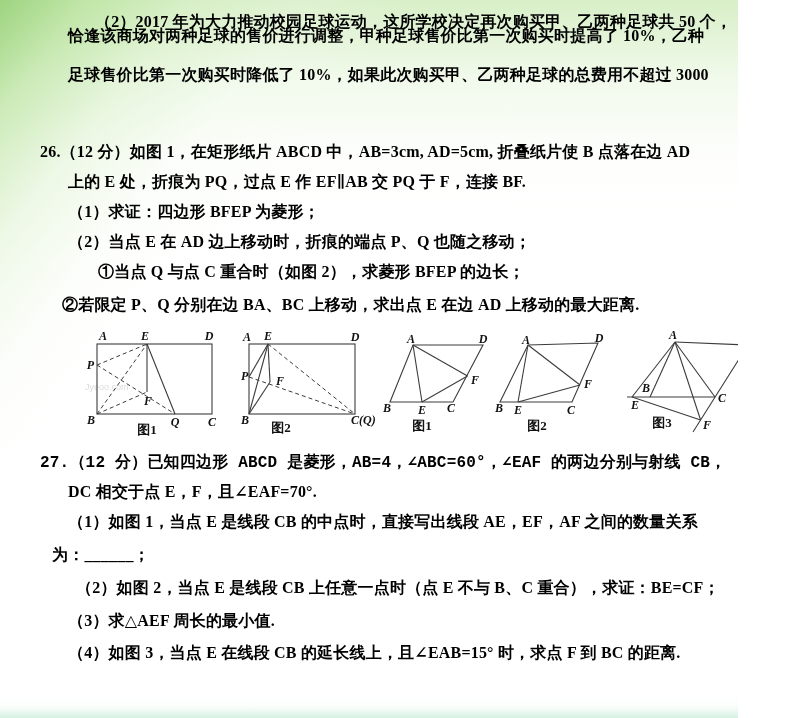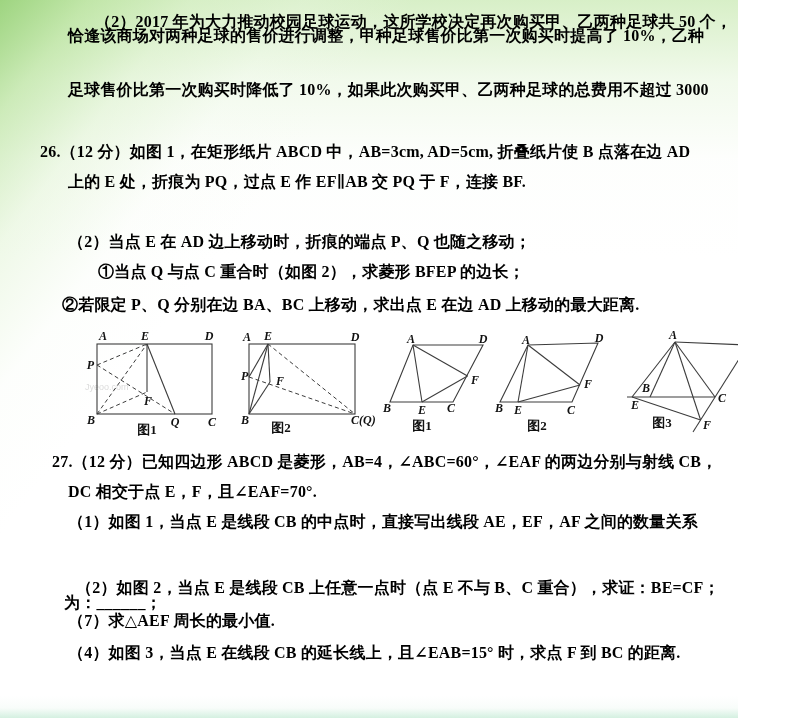--- a/index.html
+++ b/index.html
@@ -24,24 +24,25 @@
   .cap{font-family:"Liberation Serif",serif;font-style:normal;font-weight:bold;font-size:13px;fill:#111;}
   .wm{font-family:"Liberation Sans",sans-serif;font-size:9px;fill:#dcdcdc;font-style:normal;}
 </style>
 </head>
 <body>
 
 <div class="page">
 
   <div class="tl" style="left:95px;top:12px;">（2）2017 年为大力推动校园足球运动，这所学校决定再次购买甲、乙两种足球共 50 个，</div>
   <div class="tl" style="left:68px;top:26px;">恰逢该商场对两种足球的售价进行调整，甲种足球售价比第一次购买时提高了 10%，乙种</div>
-  <div class="tl" style="left:68px;top:80px;">足球售价比第一次购买时降低了 10%，如果此次购买甲、乙两种足球的总费用不超过 3000</div>
+  <div class="tl" style="left:68px;top:65px;">足球售价比第一次购买时降低了 10%，如果此次购买甲、乙两种足球的总费用不超过 3000</div>
 
   <div class="tl" style="left:40px;top:142px;">26.（12 分）如图 1，在矩形纸片 ABCD 中，AB=3cm, AD=5cm, 折叠纸片使 B 点落在边 AD</div>
   <div class="tl" style="left:68px;top:172px;">上的 E 处，折痕为 PQ，过点 E 作 EF∥AB 交 PQ 于 F，连接 BF.</div>
+  <div class="tl" style="left:68px;top:202px;">（1）求证：四边形 BFEP 为菱形；</div>
   <div class="tl" style="left:68px;top:232px;">（2）当点 E 在 AD 边上移动时，折痕的端点 P、Q 也随之移动；</div>
   <div class="tl" style="left:62px;top:262px;margin-left:36px;">①当点 Q 与点 C 重合时（如图 2），求菱形 BFEP 的边长；</div>
   <div class="tl" style="left:62px;top:295px;">②若限定 P、Q 分别在边 BA、BC 上移动，求出点 E 在边 AD 上移动的最大距离.</div>
 
   <svg class="fig" style="left:75px;top:328px;" width="165" height="110" viewBox="0 0 165 110">
     <text class="wm" x="10" y="62">Jyeoo.com</text>
     <rect class="ln" x="22" y="16" width="115" height="70"></rect>
     <line class="lnd" x1="22" y1="37" x2="72" y2="16"></line>
     <line class="lnd" x1="22" y1="37" x2="100" y2="86"></line>
     <line class="lnd" x1="22" y1="86" x2="72" y2="16"></line>
@@ -116,21 +117,21 @@
     <line class="ln" x1="6" y1="69" x2="74.6" y2="92"></line>
     <text class="lbl" x="47" y="11" text-anchor="middle">A</text>
     <text class="lbl" x="125" y="14" text-anchor="start">D</text>
     <text class="lbl" x="20" y="64" text-anchor="middle">B</text>
     <text class="lbl" x="9" y="81" text-anchor="middle">E</text>
     <text class="lbl" x="92" y="74" text-anchor="start">C</text>
     <text class="lbl" x="77" y="101" text-anchor="start">F</text>
     <text class="cap" x="36" y="99" text-anchor="middle">图3</text>
   </svg>
 
-  <div class="tl" style="left:52px;top:452px;">27.（12 分）已知四边形 ABCD 是菱形，AB=4，∠ABC=60°，∠EAF 的两边分别与射线 CB，</div>
+  <div class="tl" style="left:40px;top:452px;font-family:Liberation Mono, monospace;">27.（12 分）已知四边形 ABCD 是菱形，AB=4，∠ABC=60°，∠EAF 的两边分别与射线 CB，</div>
   <div class="tl" style="left:68px;top:482px;">DC 相交于点 E，F，且∠EAF=70°.</div>
   <div class="tl" style="left:68px;top:512px;">（1）如图 1，当点 E 是线段 CB 的中点时，直接写出线段 AE，EF，AF 之间的数量关系</div>
-  <div class="tl" style="left:64px;top:545px;margin-top:48px;">为：______；</div>
+  <div class="tl" style="left:52px;top:545px;">为：______；</div>
   <div class="tl" style="left:76px;top:578px;">（2）如图 2，当点 E 是线段 CB 上任意一点时（点 E 不与 B、C 重合），求证：BE=CF；</div>
-  <div class="tl" style="left:68px;top:611px;">（7）求△AEF 周长的最小值.</div>
+  <div class="tl" style="left:68px;top:611px;">（3）求△AEF 周长的最小值.</div>
   <div class="tl" style="left:68px;top:643px;">（4）如图 3，当点 E 在线段 CB 的延长线上，且∠EAB=15° 时，求点 F 到 BC 的距离.</div>
 
 </div>
 
 </body></html>

